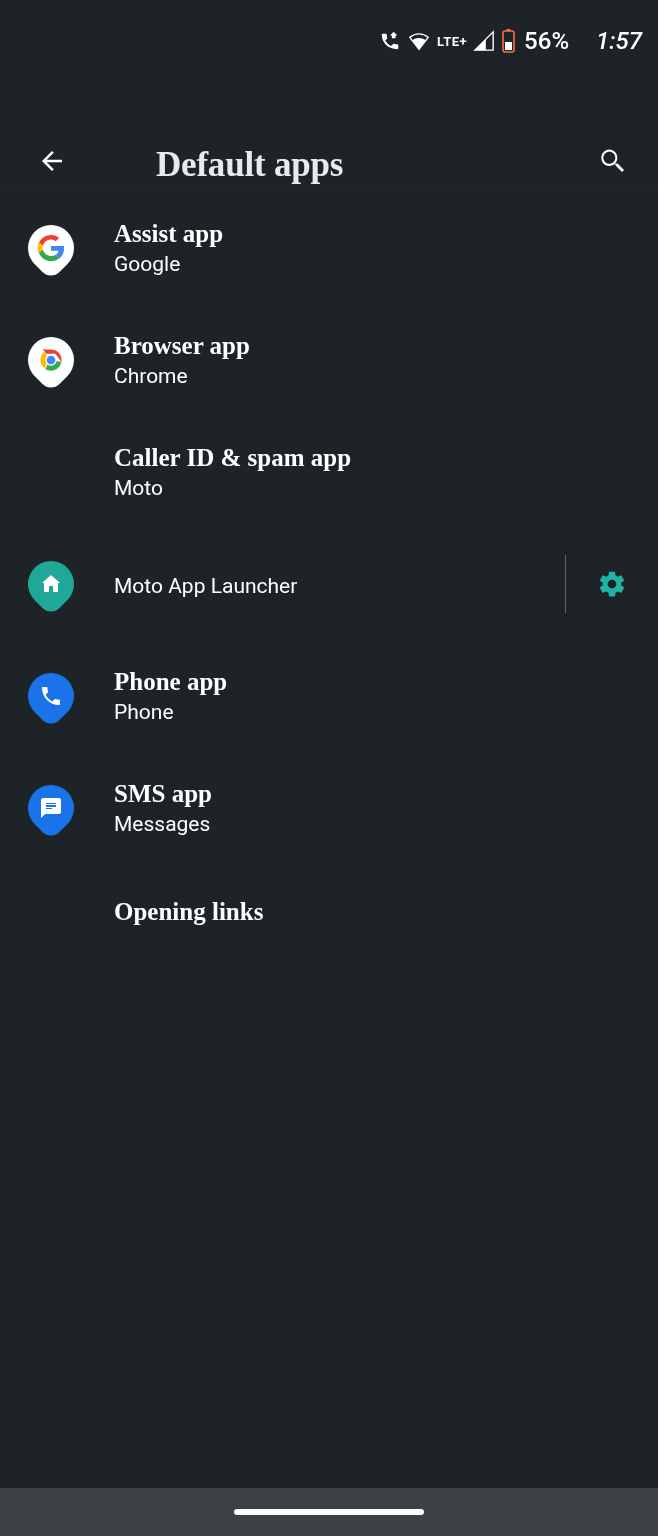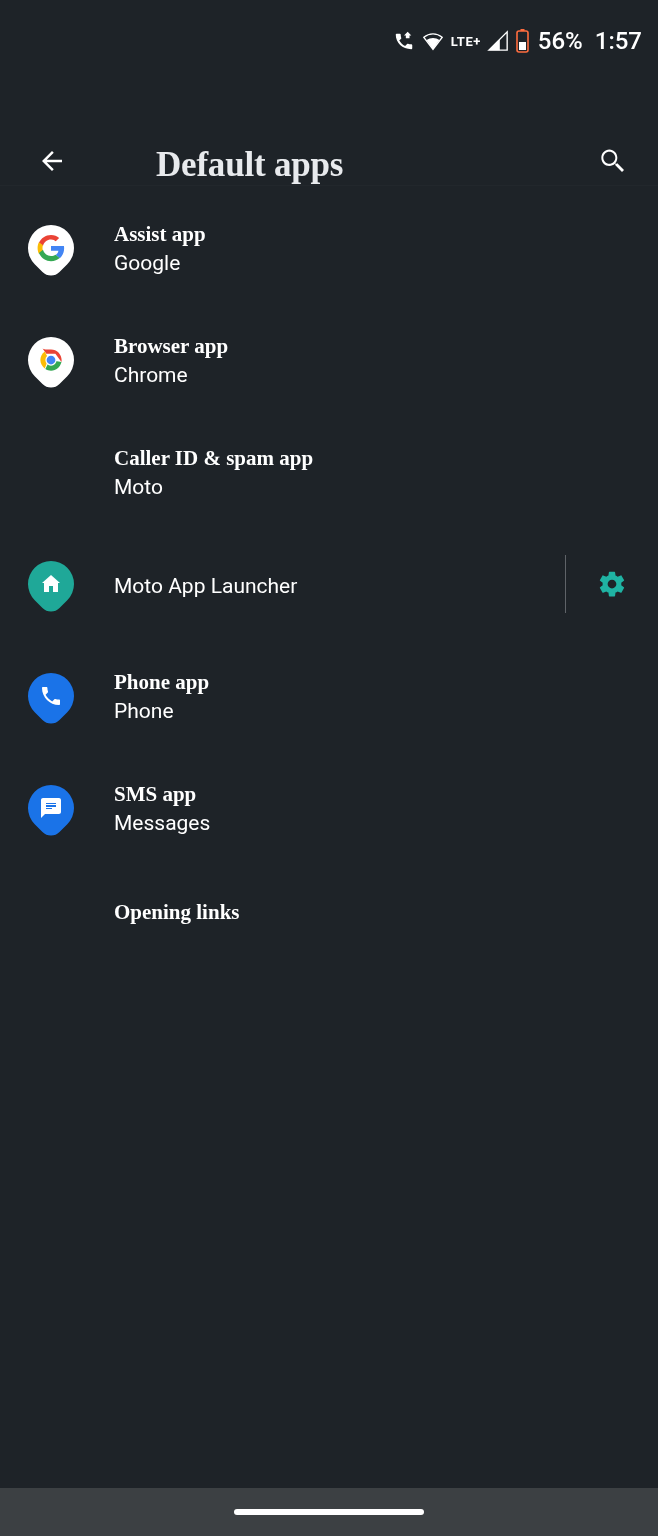--- a/index.html
+++ b/index.html
@@ -71,21 +71,21 @@
     height: 46px;
     display: flex;
     align-items: center;
     justify-content: center;
     margin-right: 40px;
     flex-shrink: 0;
   }
   .list-item.no-icon .icon-slot { visibility: hidden; }
   .list-item .text-col { flex: 1; min-width: 0; }
   .item-title {
-    font-size: 21px;
+    font-size: 25px;
     font-weight: 600;
     color: #ffffff;
     font-family: Georgia, 'Times New Roman', serif;
   }
   .item-sub {
     font-size: 21px;
     color: #ffffff;
     margin-top: 4px;
     font-family: -apple-system, 'Segoe UI', Roboto, sans-serif;
   }
@@ -160,21 +160,21 @@
       </svg>
   </span>
   <span>
     <svg width="15" height="24" viewBox="0 0 14 24">
         <rect x="5" y="0" width="4" height="2" fill="#ff6d3f"></rect>
         <rect x="1.5" y="2" width="11" height="21" rx="2" fill="none" stroke="#ff6d3f" stroke-width="1.6"></rect>
         <rect x="3.5" y="13" width="7" height="8" fill="#fff"></rect>
       </svg>
   </span>
   <span style="margin-left:2px;">56%</span>
-  <span style="margin-left:6px;">1:57</span>
+  <span style="margin-left:21px;font-style:italic;">1:57</span>
 </div>
 
 <div class="header">
   <div class="back-btn">
     <svg width="30" height="30" viewBox="0 0 24 24" fill="#fff">
         <path d="M20 11H7.8l5.6-5.6L12 4l-8 8 8 8 1.4-1.4L7.8 13H20z"></path>
       </svg>
   </div>
   <div class="page-title">Default apps</div>
   <div class="search-btn">

